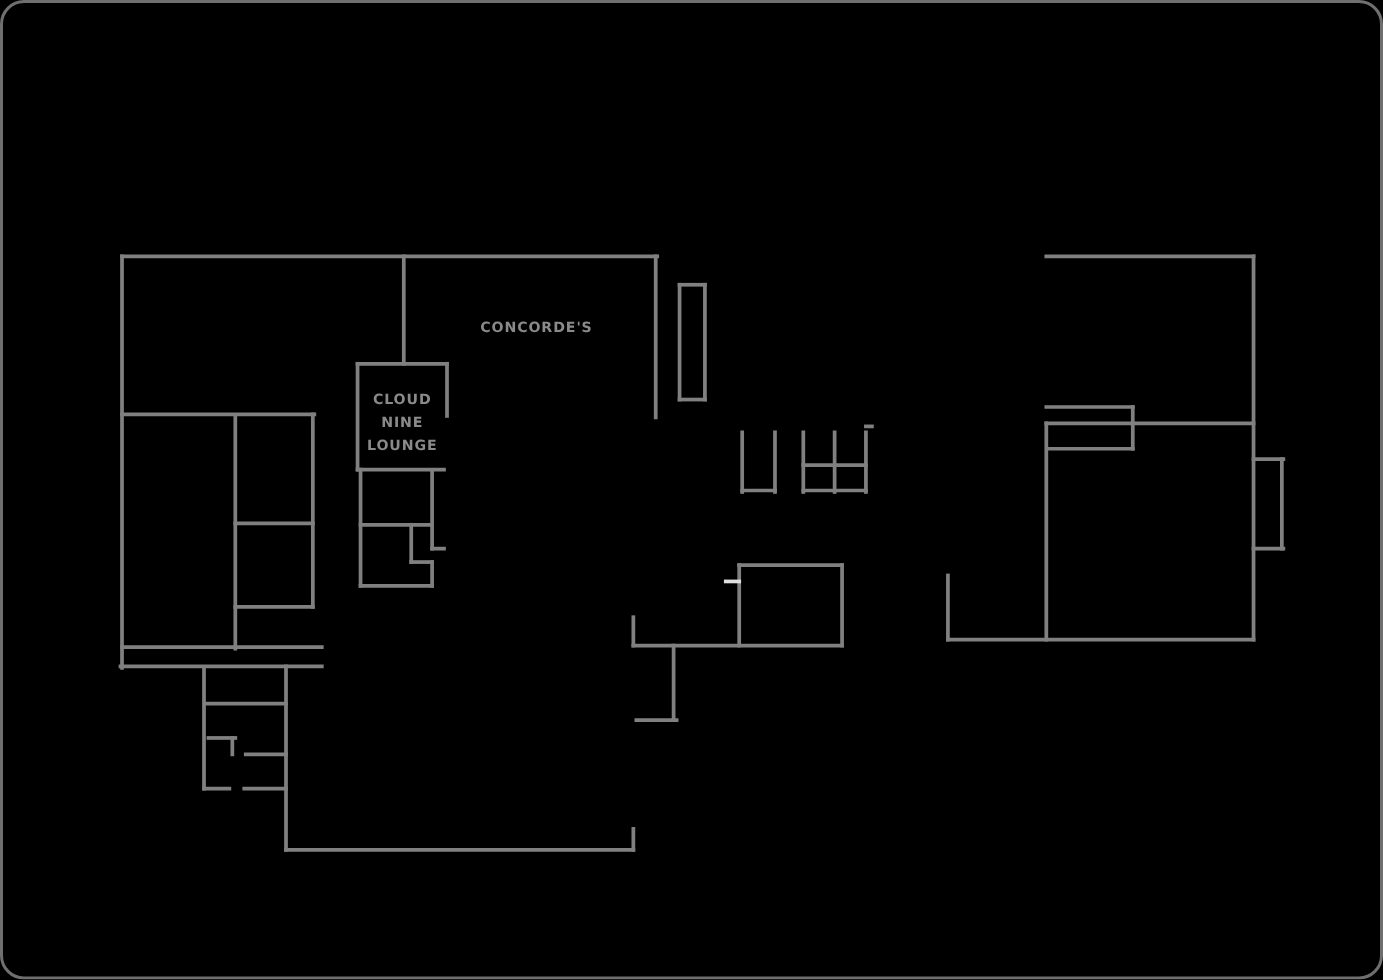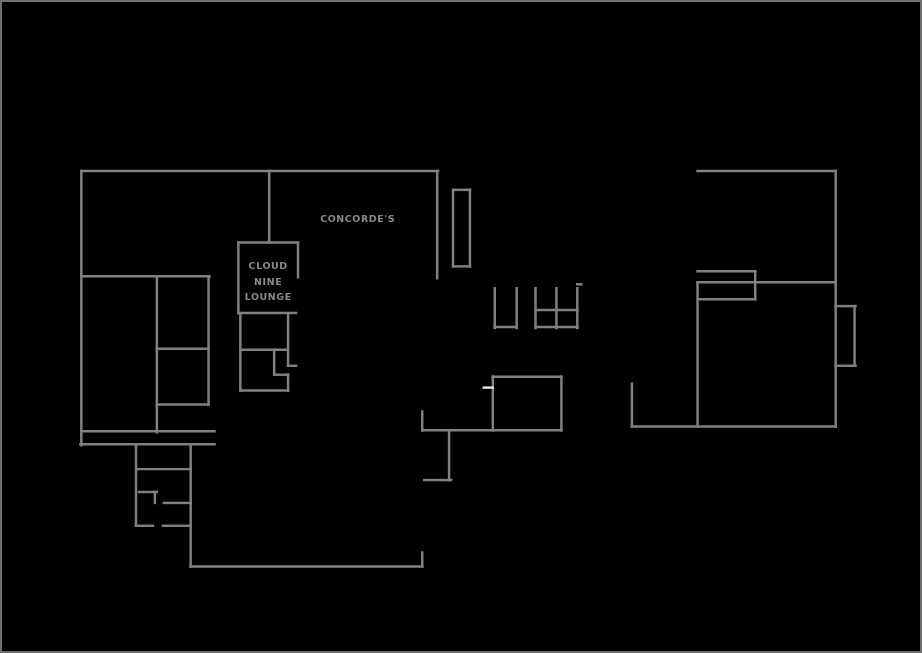--- a/index.html
+++ b/index.html
@@ -2,21 +2,21 @@
 <html><head>
 <meta charset="utf-8">
 <style>
   html,body{margin:0;padding:0;background:#000;}
   .frame{
     position:relative;
     width:922px;height:653px;
     box-sizing:border-box;
     background:#000;
     border:2px solid #6f6f6f;
-    border-radius:0;
+    border-radius:16px;
     overflow:hidden;
   }
   svg{display:block;width:100%;height:100%;}
   .plan-label{
     font-family:"DejaVu Sans","Liberation Sans",sans-serif;
     font-weight:bold;
     font-size:9.5px;
     letter-spacing:0.6px;
   }
 </style>

